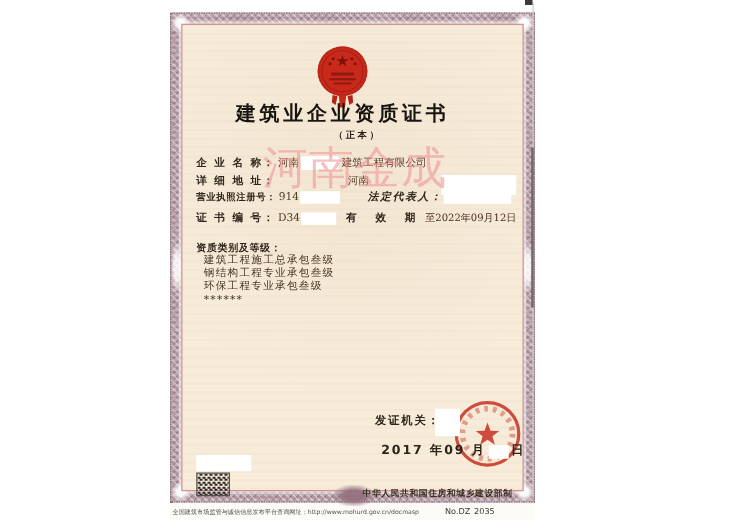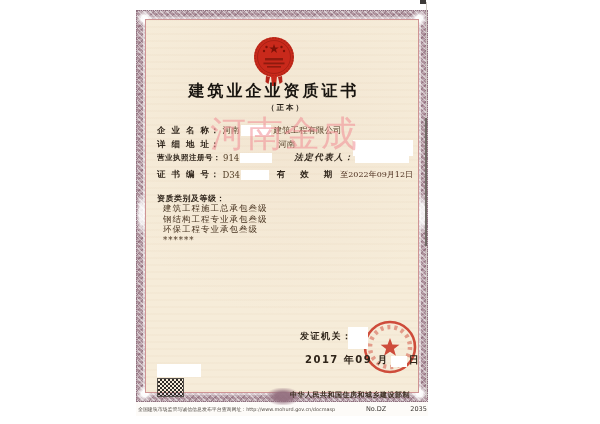--- a/index.html
+++ b/index.html
@@ -59,22 +59,22 @@
   .qr{position:absolute;left:21px;top:368px;width:25px;height:17px;
     background:
       repeating-conic-gradient(#2f2b28 0% 25%, rgba(47,43,40,0) 0% 50%);
     background-size:4px 4px;border:1px solid #55504b;}
   .watermark{position:absolute;left:74px;top:100px;font-size:36px;font-weight:400;
     font-family:Liberation Mono, monospace;color:rgba(240,140,148,.55);letter-spacing:1px;
     z-index:60;white-space:nowrap;}
   .footer{position:absolute;left:0;top:395px;width:292px;height:11px;color:#4a453f;}
   .footer-query{position:absolute;left:2px;top:1px;font-size:6px;white-space:nowrap;
     transform:scale(.82);transform-origin:left top;color:#514b44;}
-  .footer-serial{position:absolute;left:230px;top:0;font-size:6.5px;color:#3b3733;
-    display:flex;gap:24px;}
+  .footer-serial{position:absolute;left:220px;top:0;font-size:6.5px;color:#3b3733;
+    display:flex;gap:3px;}
   .edge-line{position:absolute;left:426px;top:2px;width:1px;height:396px;background:#cfcac4;}
   .edge-dark{position:absolute;left:425px;top:118px;width:2px;height:128px;background:#6f6a64;}
   .scan-mark{position:absolute;left:420px;top:0;width:6px;height:4px;background:#3c3a38;}
 </style>
 </head>
 <body>
 
 <div class="page">
 
   <div class="frame">

